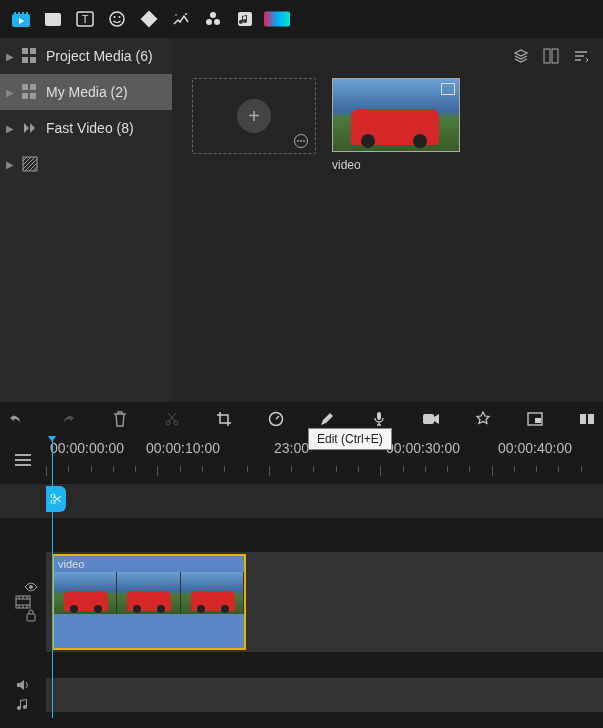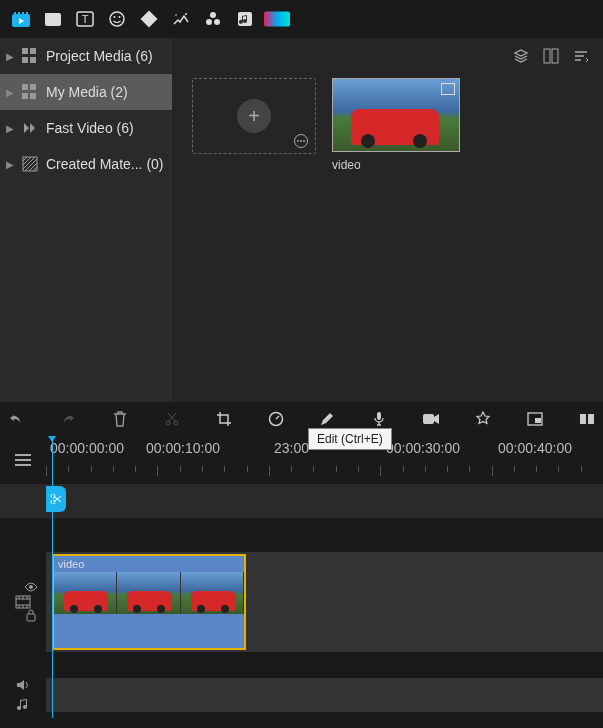--- a/index.html
+++ b/index.html
@@ -173,29 +173,28 @@
           <span></span>
           <span></span>
         </div>
       <span class="label">My Media (2)</span>
     </div>
     <div class="side-item">
       <span class="chevron">▶</span>
       <svg width="16" height="16" viewBox="0 0 16 16">
           <path d="M2 3l5 5-5 5zM8 3l5 5-5 5z" fill="#999"></path>
         </svg>
-      <span class="label">Fast Video (6)</span>
+      <span class="label">Fast Video (8)</span>
     </div>
     <div class="side-item">
       <span class="chevron">▶</span>
       <svg width="16" height="16" viewBox="0 0 16 16">
           <rect x="1" y="1" width="14" height="14" fill="none" stroke="#999"></rect>
           <path d="M1 5l4-4M1 9l8-8M1 13l12-12M3 15l12-12M7 15l8-8M11 15l4-4" stroke="#999"></path>
         </svg>
-      <span class="label">Created Mate... (0)</span>
     </div>
   </div>
 
   <div class="media-area">
     <div class="media-area-icons">
       <span>
           <svg width="16" height="16" viewBox="0 0 16 16">
             <path d="M8 2l6 3-6 3-6-3zM2 8l6 3 6-3M2 11l6 3 6-3" fill="none" stroke="#aaa" stroke-width="1.3"></path>
           </svg>
         </span>

